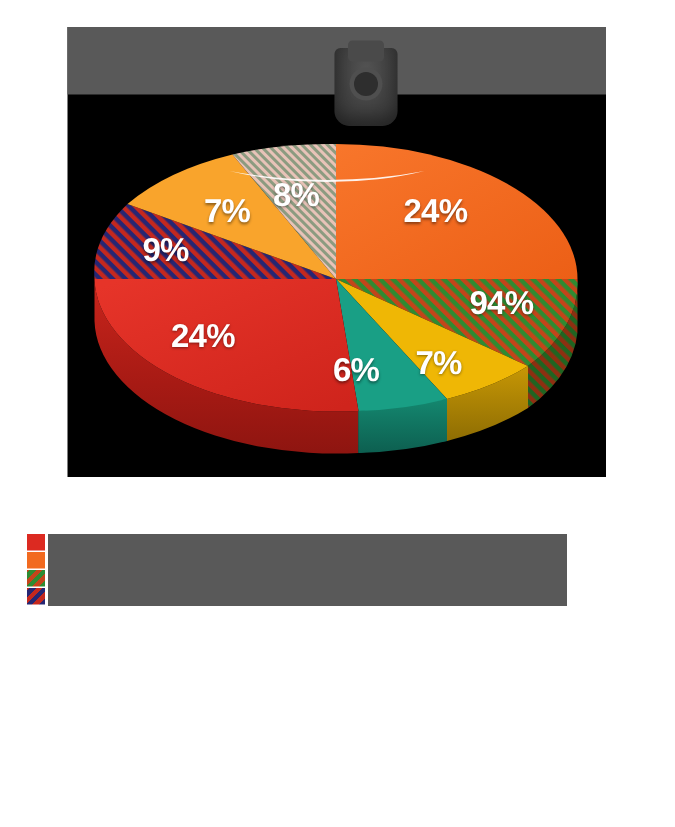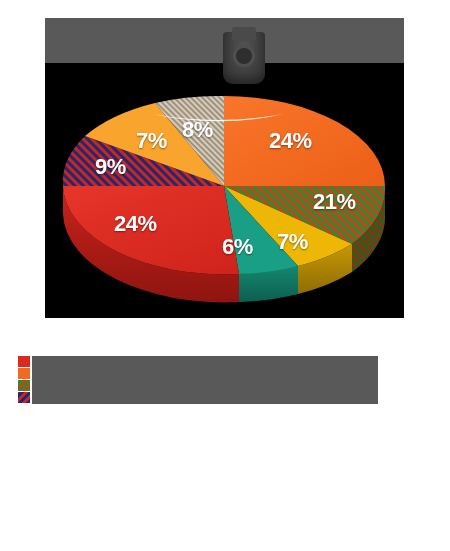--- a/index.html
+++ b/index.html
@@ -223,21 +223,21 @@
         <path d="M 179,168 L 40,118 A 161,90 0 0 1 110,85 Z" fill="#F9A42C"></path>
 
         <path d="M 179,168 L 110,85 A 161,90 0 0 1 179,78 Z" fill="url(#pat-gray-hatch)"></path>
       </g>
 
       <path d="M 108,96 A 120,46 0 0 0 238,96 A 150,60 0 0 1 108,96 Z" fill="#ffffff" opacity="0.9"></path>
     </svg>
 
     <span class="pct-label" style="left:224px; top:112px;">24%</span>
 
-    <span class="pct-label" style="left:268px; top:173px;">21%</span>
+    <span class="pct-label" style="left:268px; top:173px;">94%</span>
 
     <span class="pct-label" style="left:232px; top:213px;">7%</span>
 
     <span class="pct-label" style="left:177px; top:218px;">6%</span>
 
     <span class="pct-label" style="left:69px; top:195px;">24%</span>
 
     <span class="pct-label" style="left:50px; top:138px;">9%</span>
 
     <span class="pct-label" style="left:91px; top:112px;">7%</span>

